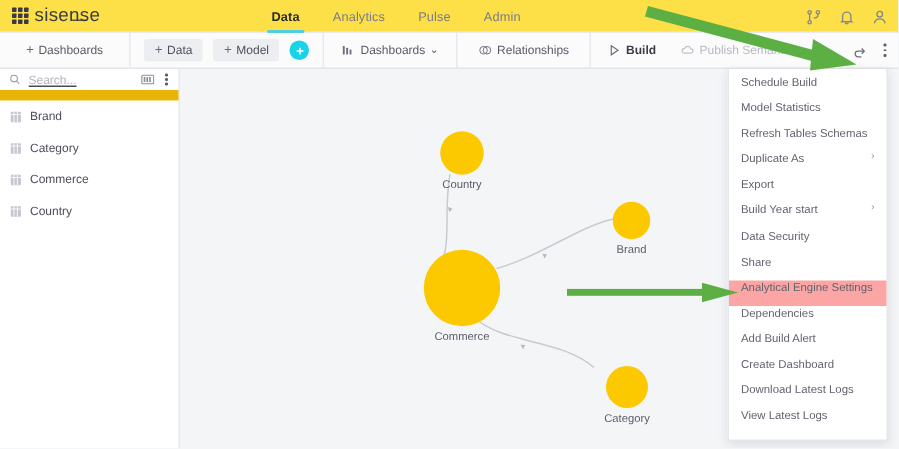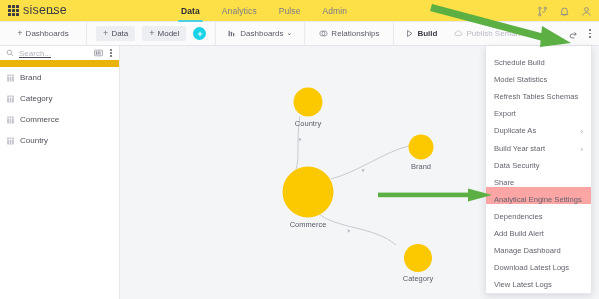--- a/index.html
+++ b/index.html
@@ -120,21 +120,21 @@
   }
 
   
   .menu {
     position: absolute; right: 7px; top: 46px; width: 107px;
     background: #fff; border: 1px solid #e6e7ec; border-top: none;
     box-shadow: 0 2px 7px rgba(40,40,60,.13);
     padding: 4px 0 4px; z-index: 40;
   }
   .mi {
-    height: 17.1px; display: flex; align-items: flex-end;
+    height: 17.1px; display: flex; align-items: flex-start;
     padding: 0 8px; font-size: 7.6px; color: #63636f; cursor: pointer;
     white-space: nowrap;
   }
   .mi.hov { background: #fca5a5; }
   .mi .sub { margin-left: auto; font-size: 7px; color: #9a9aa4; }
 
   
   .anno { position: absolute; z-index: 60; pointer-events: none; }
   #arrow-diag { left: 430px; top: 2px; }
   #arrow-horz { left: 378px; top: 188px; }
@@ -378,47 +378,47 @@
     <div class="mi">
       <span>Schedule Build</span>
     </div>
     <div class="mi">
       <span>Model Statistics</span>
     </div>
     <div class="mi">
       <span>Refresh Tables Schemas</span>
     </div>
     <div class="mi">
-      <span>Export</span>
-    </div>
-    <div class="mi">
       <span>Duplicate As</span>
       <span class="sub">›</span>
     </div>
     <div class="mi">
+      <span>Export</span>
+    </div>
+    <div class="mi">
       <span>Build Year start</span>
       <span class="sub">›</span>
     </div>
     <div class="mi">
       <span>Data Security</span>
     </div>
     <div class="mi">
       <span>Share</span>
     </div>
     <div class="mi hov">
       <span>Analytical Engine Settings</span>
     </div>
     <div class="mi">
       <span>Dependencies</span>
     </div>
     <div class="mi">
       <span>Add Build Alert</span>
     </div>
     <div class="mi">
-      <span>Manage Dashboard</span>
+      <span>Create Dashboard</span>
     </div>
     <div class="mi">
       <span>Download Latest Logs</span>
     </div>
     <div class="mi">
       <span>View Latest Logs</span>
     </div>
   </div>
 
   <svg class="anno" id="arrow-diag" width="148" height="48" viewBox="0 0 148 48">

